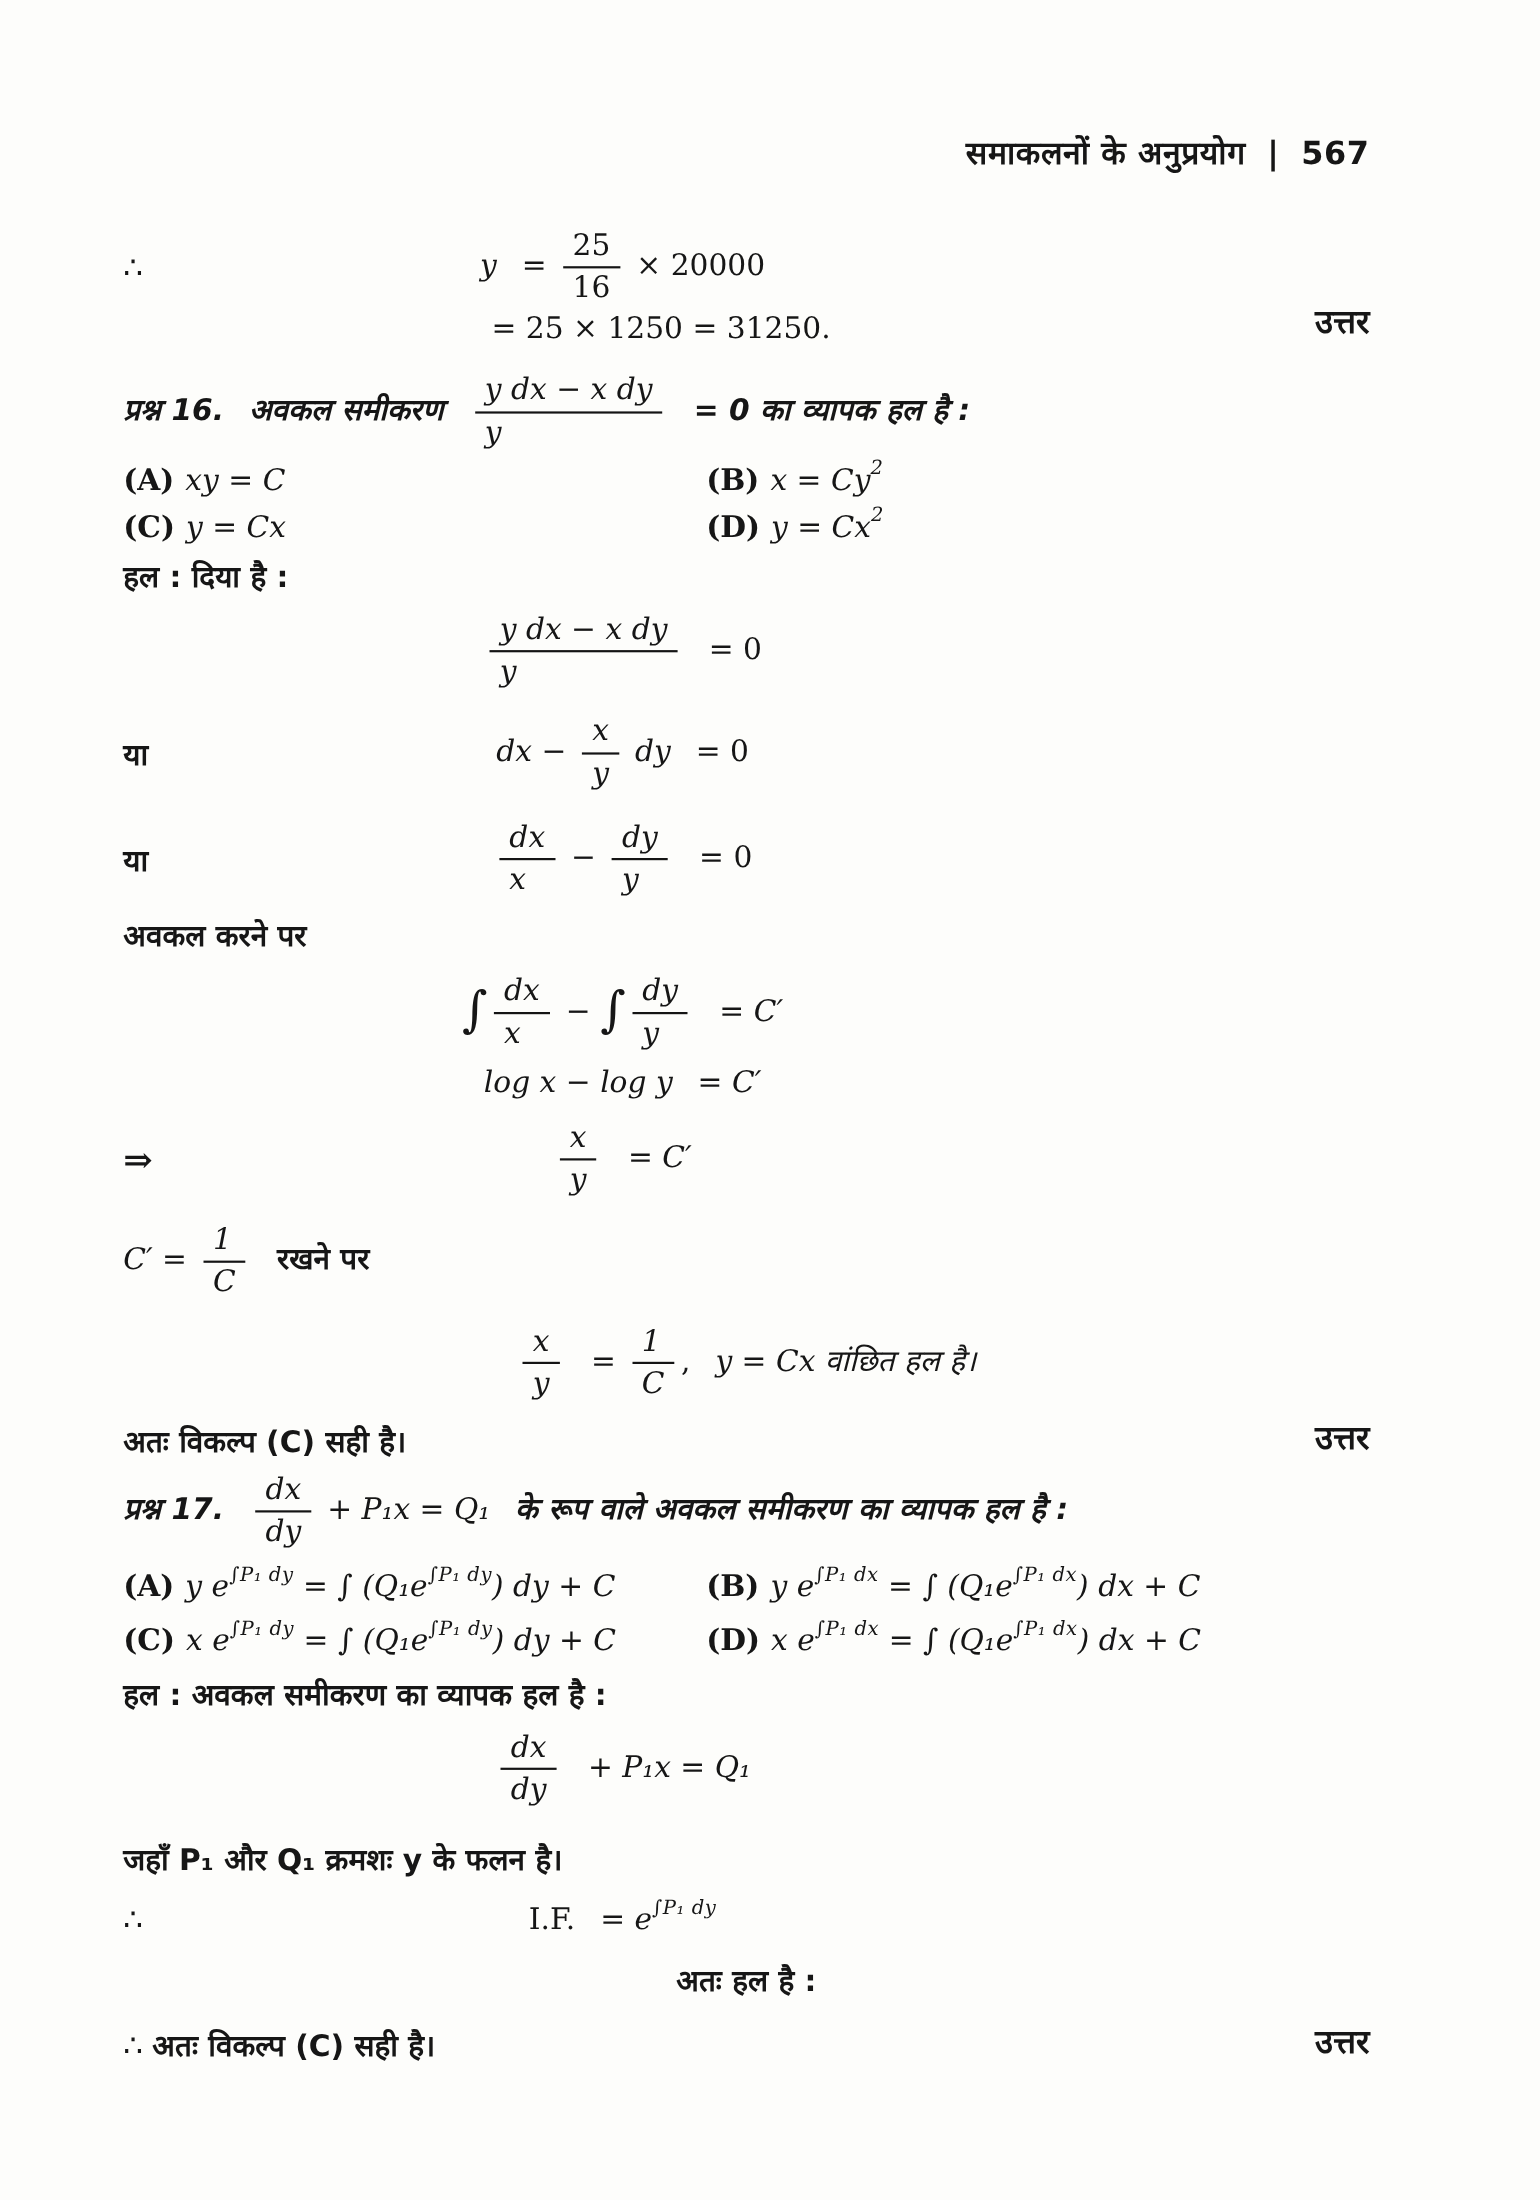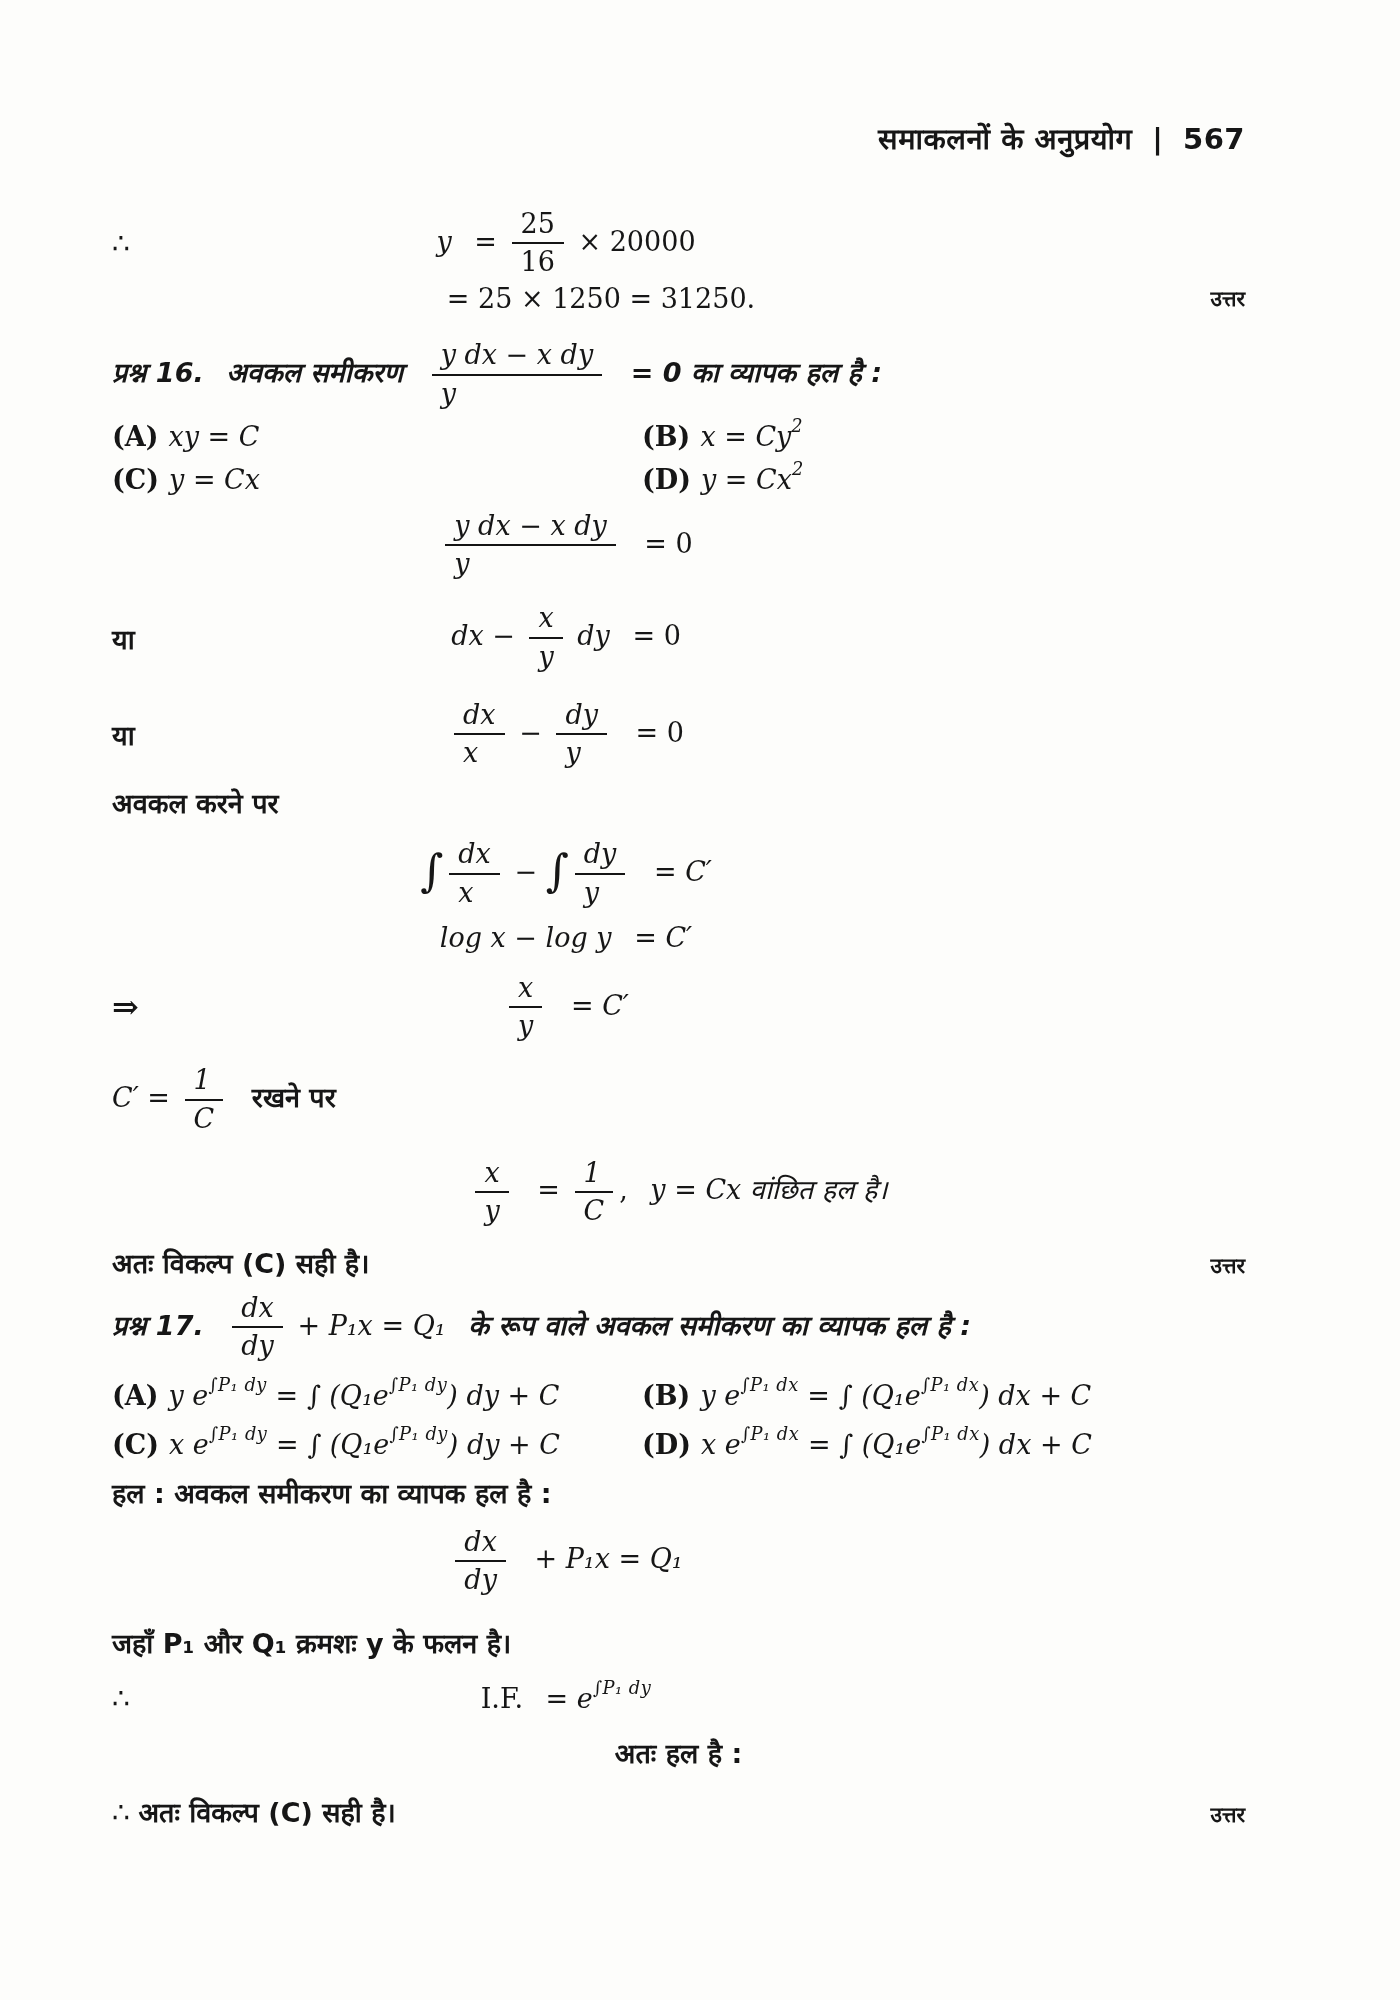--- a/index.html
+++ b/index.html
@@ -19,21 +19,21 @@
   .m{font-family:"DejaVu Serif", serif;font-style:italic;}
   .mu{font-family:"DejaVu Serif", serif;font-style:normal;}
   .row{position:relative;}
   .header{ text-align:right;font-size:29px;letter-spacing:0.5px; }
   .header span{margin-left:10px;}
   .eqrow{position:relative;text-align:center;}
   .shift{padding-right:225px;}
   .lead{position:absolute;left:0;top:50%;transform:translateY(-50%);}
   .sym{font-size:28px;font-style:normal;}
   .arrow{font-size:32px;font-weight:700;}
-  .ans{position:absolute;right:0;bottom:2px;font-family:"DejaVu Sans", sans-serif;font-weight:700;font-size:21px;}
+  .ans{position:absolute;right:0;bottom:2px;font-family:"DejaVu Sans", sans-serif;font-weight:700;font-size:30px;}
   .frac{display:inline-block;vertical-align:middle;text-align:left;line-height:1.12;margin:0 6px;}
   .frac .fn{display:block;border-bottom:2px solid #141414;padding:0 9px 3px;}
   .frac .fd{display:block;padding:3px 9px 0;}
   .int{font-size:1.65em;font-style:normal;vertical-align:middle;line-height:1;position:relative;top:-2px;}
   .pow{font-size:0.66em;font-style:italic;letter-spacing:0.5px;}
   sup.pow{vertical-align:super;position:relative;top:-4px;}
   .gap-l{margin-left:14px;}
   .opts{display:grid;grid-template-columns:530px auto;row-gap:10px;justify-content:start;}
   .optkey{font-family:"DejaVu Serif", serif;font-weight:700;font-style:normal;margin-right:10px;}
   .q-head .hindi{margin-right:14px;font-style:italic;}
@@ -86,20 +86,23 @@
       <span class="optkey">(B)</span><span class="m">x = Cy</span><sup class="pow">2</sup>
     </span>
     <span>
       <span class="optkey">(C)</span><span class="m">y = Cx</span><sup class="pow"></sup>
     </span>
     <span>
       <span class="optkey">(D)</span><span class="m">y = Cx</span><sup class="pow">2</sup>
     </span>
   </div>
 
+  <div class="row" style="margin-top:10px;">
+    <span class="hindi">हल : दिया है :</span>
+  </div>
 
   <div class="row eqrow shift" style="margin-top:16px;">
     <span class="inline-eq m">
       <span class="frac">
         <span class="fn">y dx − x dy</span>
         <span class="fd">y</span>
       </span>
       <span class="mu gap-l">= 0</span>
     </span>
   </div>

